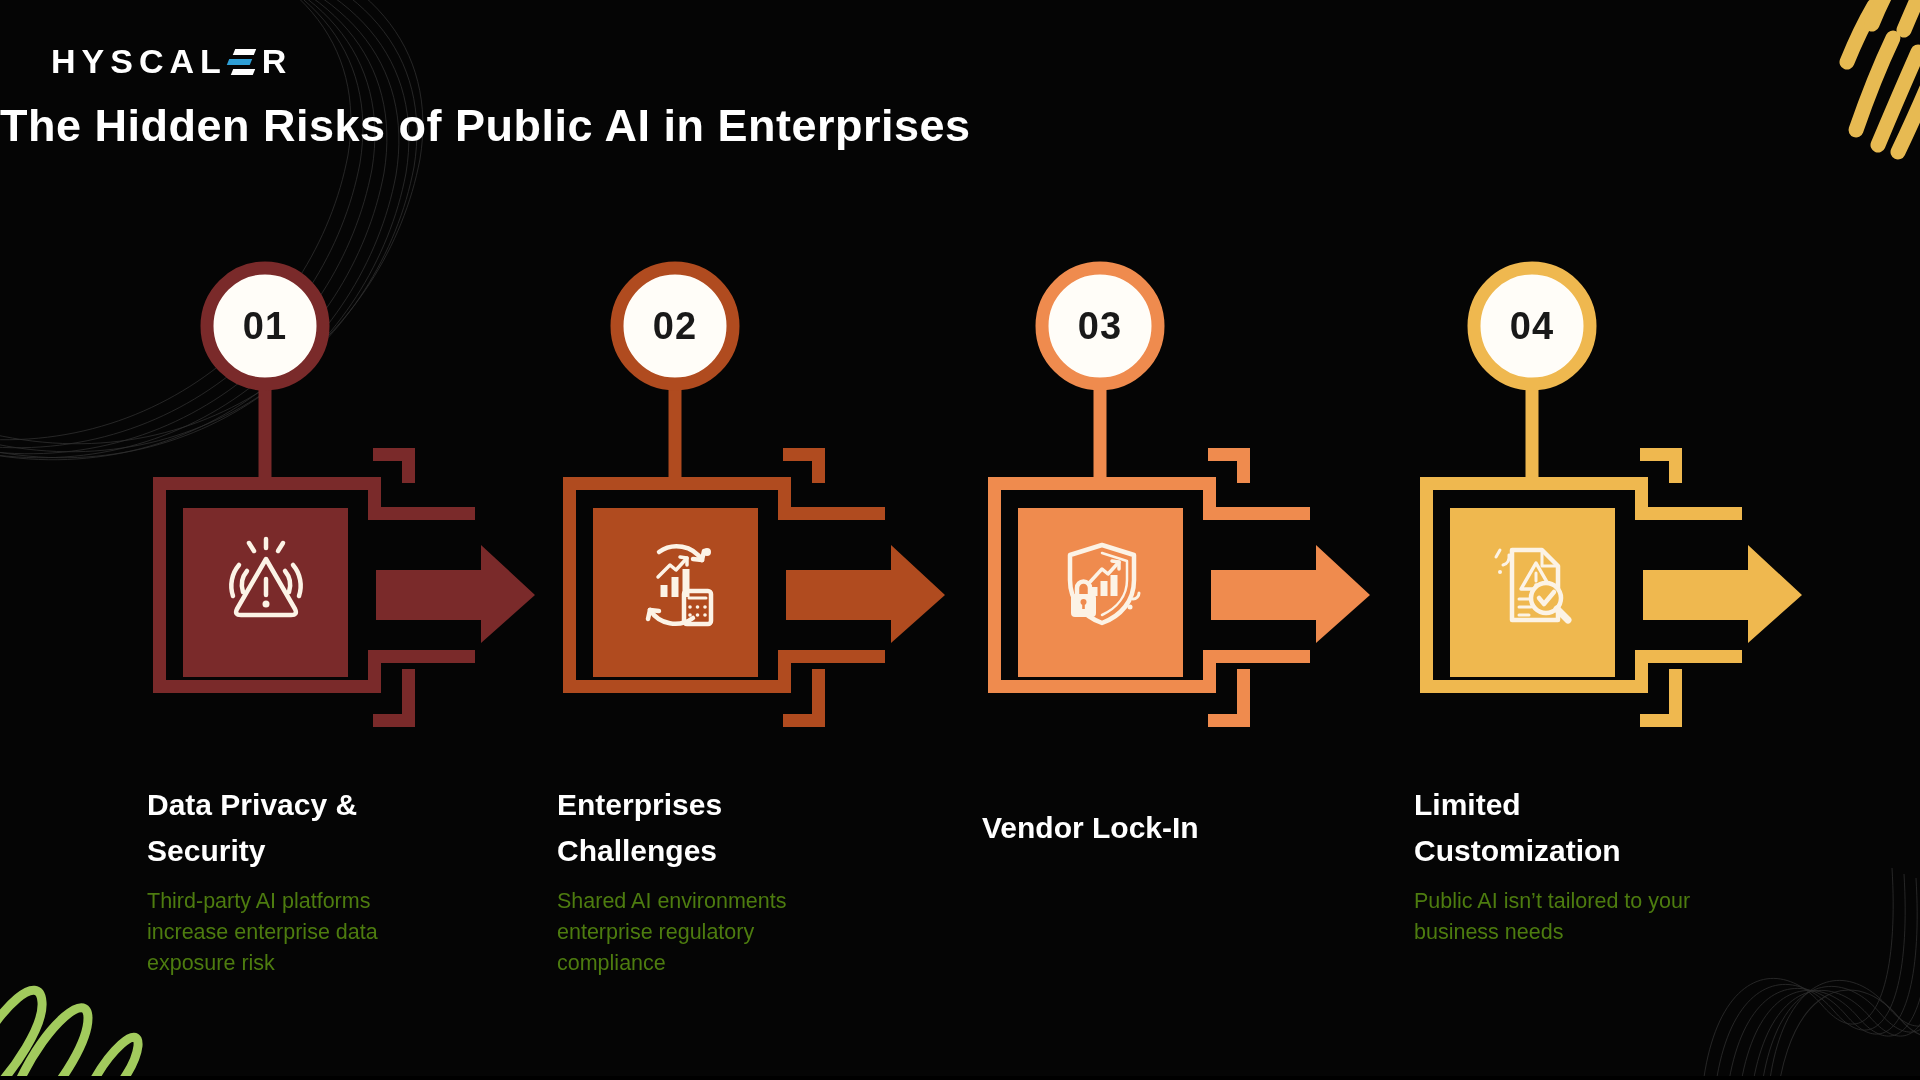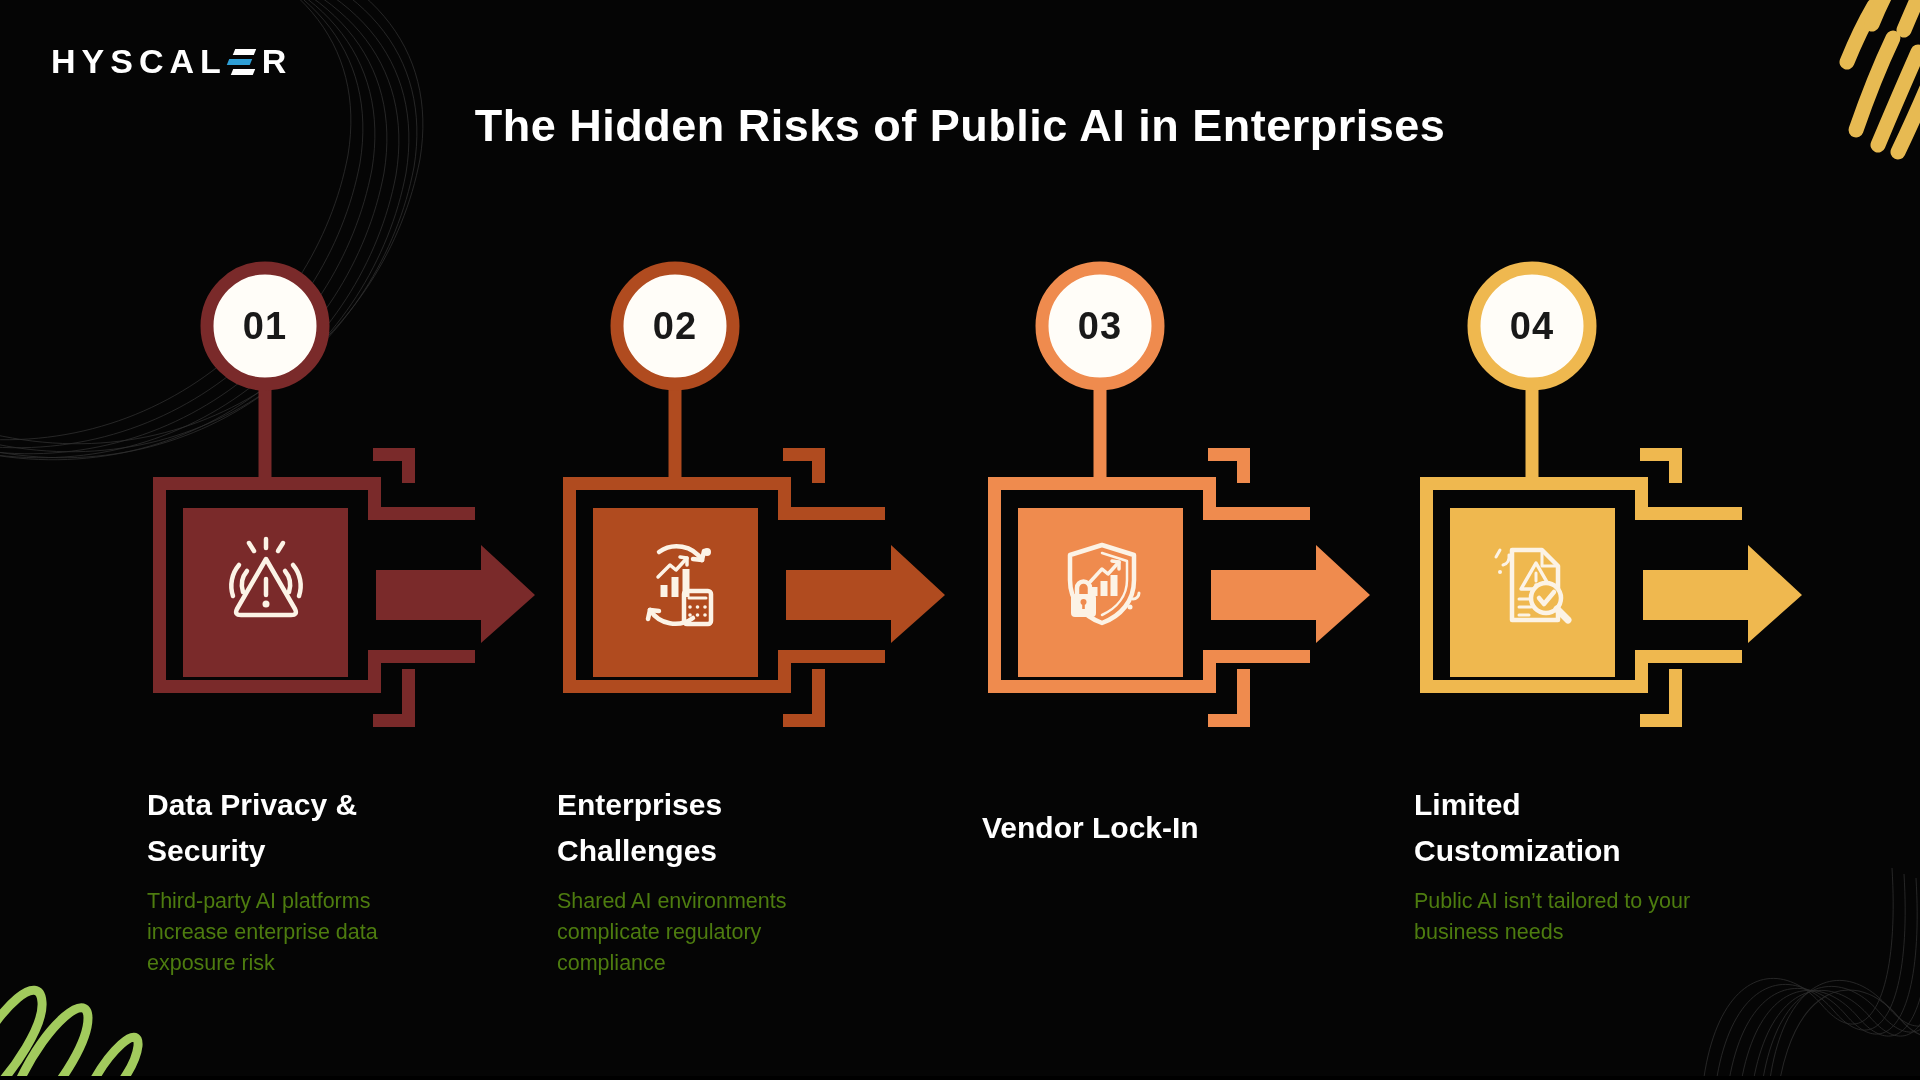--- a/index.html
+++ b/index.html
@@ -8,21 +8,21 @@
          font-family:"Liberation Sans",sans-serif;}
 
   
   .logo{position:absolute;left:51px;top:42px;display:flex;align-items:center;
         color:#fff;font-weight:700;font-size:34px;letter-spacing:6px;}
   .eglyph{position:relative;width:30px;height:28px;margin:0 5px 0 0;display:inline-block;}
   .eglyph span{position:absolute;height:6px;background:#fff;transform:skewX(-22deg);}
   .eglyph .b1{left:7px;top:1px;width:21px;}
   .eglyph .b2{left:1px;top:11px;width:23px;background:var(--accent-blue,#2f9fd6);}
   .eglyph .b3{left:5px;top:21px;width:22px;}
-  .main-title{position:absolute;left:0;right:0;top:100px;text-align:center;
+  .main-title{position:absolute;left:0;right:0;top:100px;text-align:left;
               color:var(--title-color,#fff);font-size:45px;font-weight:600;letter-spacing:.5px;}
 
   
   .module{position:absolute;top:200px;width:410px;}
   .module-art{display:block;}
   .ring{fill:var(--circle-fill,#fffdf8);stroke:var(--c);stroke-width:13;}
   .num{font-family:"Liberation Sans",sans-serif;font-weight:700;font-size:38px;
        fill:var(--number-color,#191919);letter-spacing:1px;}
   .mod-fill{fill:var(--c);}
   .ic{stroke:var(--icon-stroke,#fcf3e6);stroke-width:4.5;fill:none;
@@ -156,21 +156,21 @@
             <circle class="icf" cx="71.5" cy="72" r="1.8"></circle>
             <circle class="icf" cx="79" cy="72" r="1.8"></circle>
           <circle class="icf" cx="64" cy="80" r="1.8"></circle>
             <circle class="icf" cx="71.5" cy="80" r="1.8"></circle>
             <circle class="icf" cx="79" cy="80" r="1.8"></circle>
           <circle class="icf" cx="81" cy="17" r="4"></circle>
         </g>
       </g>
     </svg>
     <div class="mtitle">Enterprises Challenges</div>
-    <div class="mdesc">Shared AI environments complicate regulatory compliance</div>
+    <div class="mdesc">Shared AI environments enterprise regulatory compliance</div>
   </div>
 
   <div class="module m3" style="left: 967px; margin-left: 15px; --c: #ef8b4e;">
     <svg class="module-art" width="410" height="570" viewBox="0 0 410 570">
       <rect class="mod-fill" x="111.5" y="176" width="13" height="104"></rect>
       <circle class="ring" cx="118" cy="126" r="58"></circle>
       <text class="num" x="118" y="139" text-anchor="middle">03</text>
       <g transform="translate(6,277)">
         <path class="mod-fill" d="M0,0 H228 V30 H322 V43 H215 V13 H13 V203 H215 V173 H322 V186 H228 V216 H0 Z"></path>
         <rect class="mod-fill" x="30" y="31" width="165" height="169"></rect>

